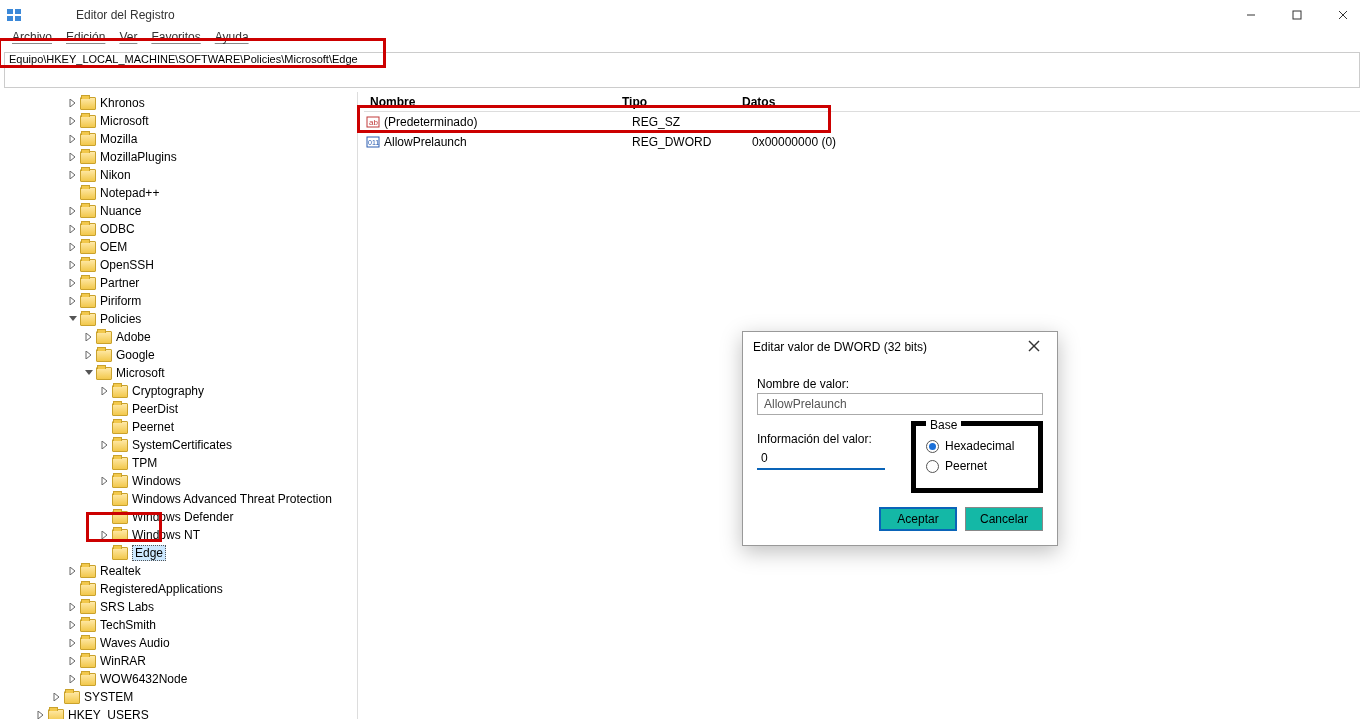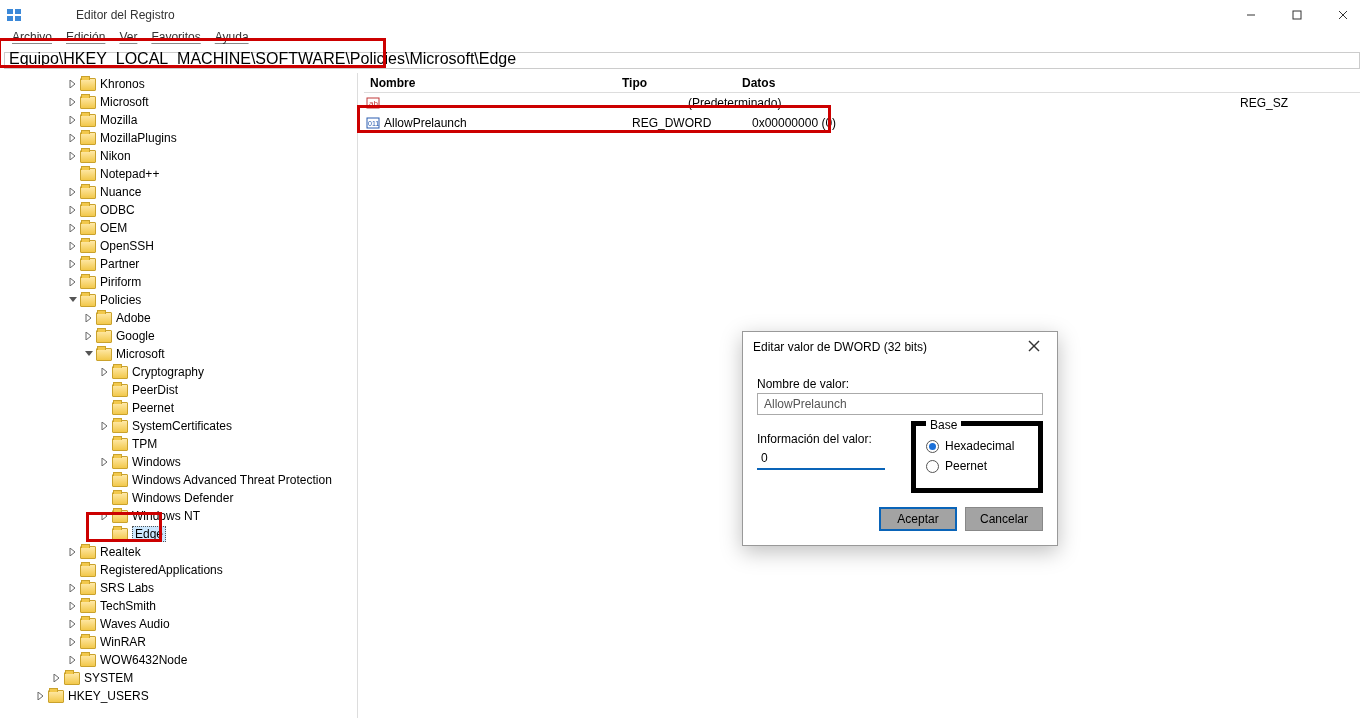--- a/index.html
+++ b/index.html
@@ -36,25 +36,25 @@
   display: flex;
   gap: 2px;
   padding: 0 6px;
   height: 20px;
   font-size: 12px;
 }
 .menubar span { padding: 0 6px; text-decoration: underline; text-decoration-color:#888; text-underline-offset:2px; color:#333;}
 .addressbar {
   margin: 2px 6px 4px 4px;
   border: 1px solid #ccc;
-  height: 17px;
+  height: 36px;
   display: flex;
-  align-items: flex-end;
+  align-items: flex-start;
   padding: 0 4px;
-  font-size: 16px;
+  font-size: 11px;
 }
 .main {
   display: flex;
   height: 645px;
 }
 .tree {
   width: 358px;
   border-right: 1px solid #ddd;
   overflow-y: scroll;
   padding-top: 2px;
@@ -100,21 +100,20 @@
   display: flex;
   border-bottom: 1px solid #ddd;
   height: 20px;
   align-items: center;
 }
 .vals-header .col { padding: 0 6px; font-weight: bold; }
 .row {
   display: flex;
   height: 20px;
   align-items: center;
-  justify-content: space-between;
 }
 .row .ic { width:18px; display:flex; align-items:center; justify-content:center;}
 .c-name { width: 250px; padding-left: 2px;}
 .c-type { width: 120px; }
 .c-data { flex:1; }
 .h-name { width: 252px; padding-left: 4px;}
 .h-type { width: 120px; }
 .h-data { flex:1; }
 .highlight {
   position: absolute;
@@ -163,21 +162,21 @@
   width:13px;height:13px;border:1px solid #555;border-radius:50%;
   display:inline-flex;align-items:center;justify-content:center;
 }
 .radio.checked::after{content:"";width:7px;height:7px;background:#1a6fd8;border-radius:50%;}
 .dlg-buttons {
   display:flex; justify-content:flex-end; gap:8px; margin-top:14px;
 }
 .btn {
   min-width: 78px; height:24px;
   border:1px solid #888;
-  background:#a3a3a3;
+  background:#14b8a6;
   display:flex;align-items:center;justify-content:center;
 }
 .btn.primary { border:2px solid #0a64b8; }
 .val-input{
   width:100%;height:22px;border:none;border-bottom:2px solid #0a64b8;
   font-family:inherit;font-size:12px;padding:0 4px;outline:none;
 }
 </style>
 </head>
 <body>

